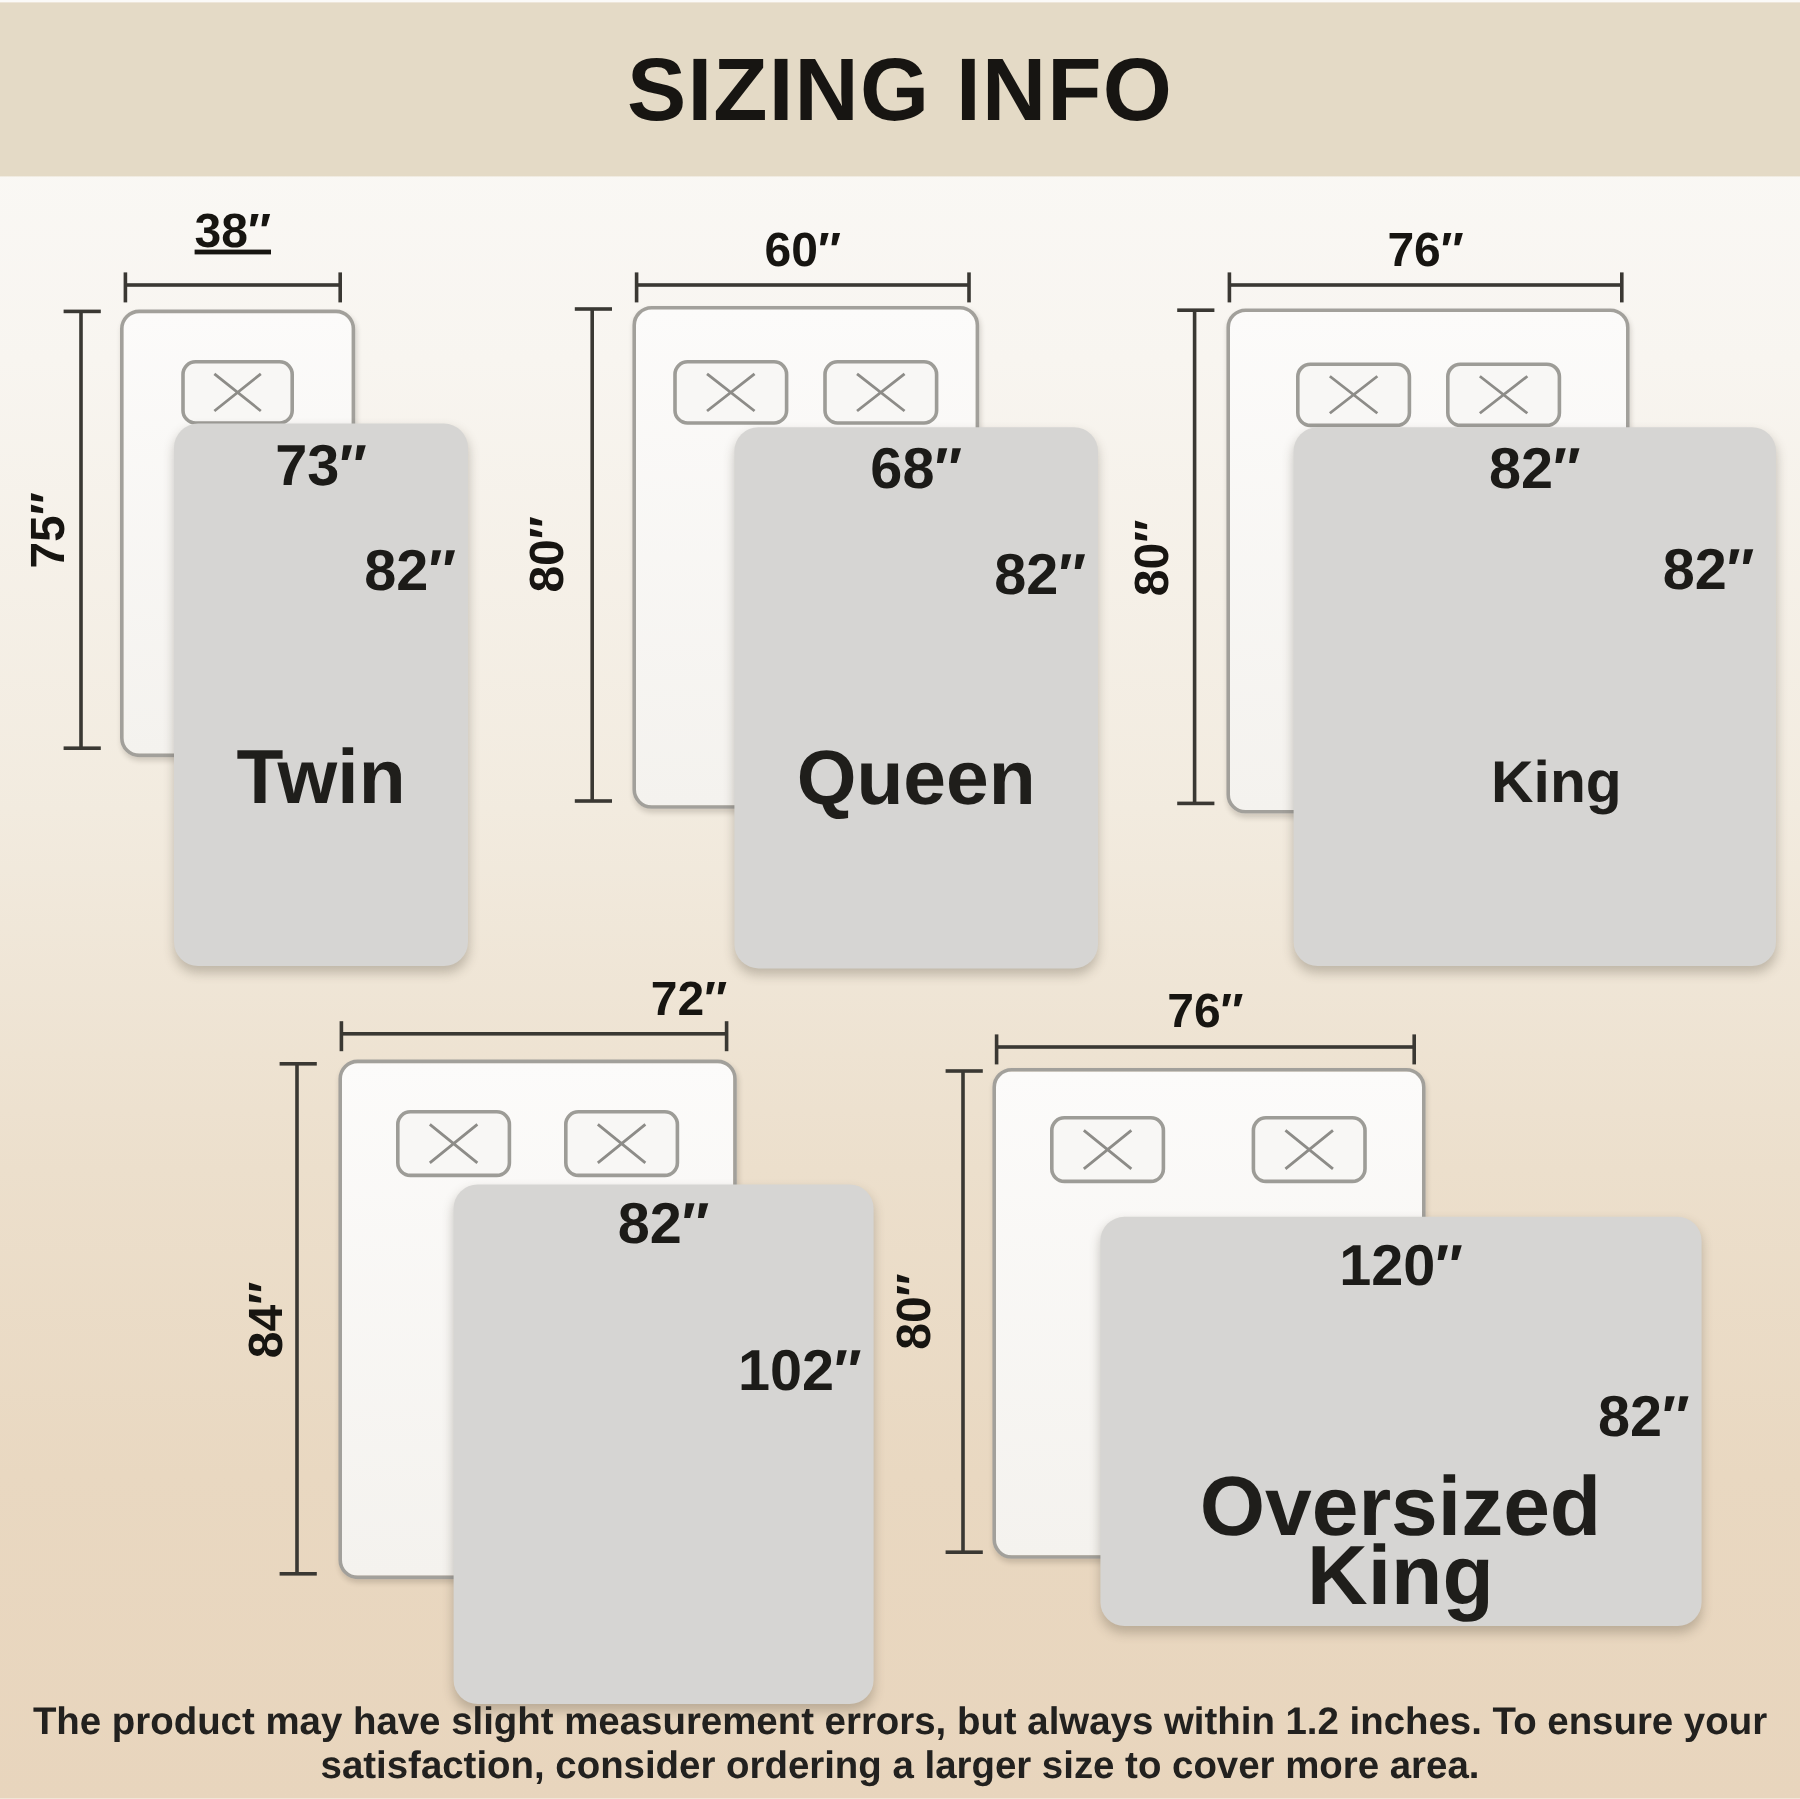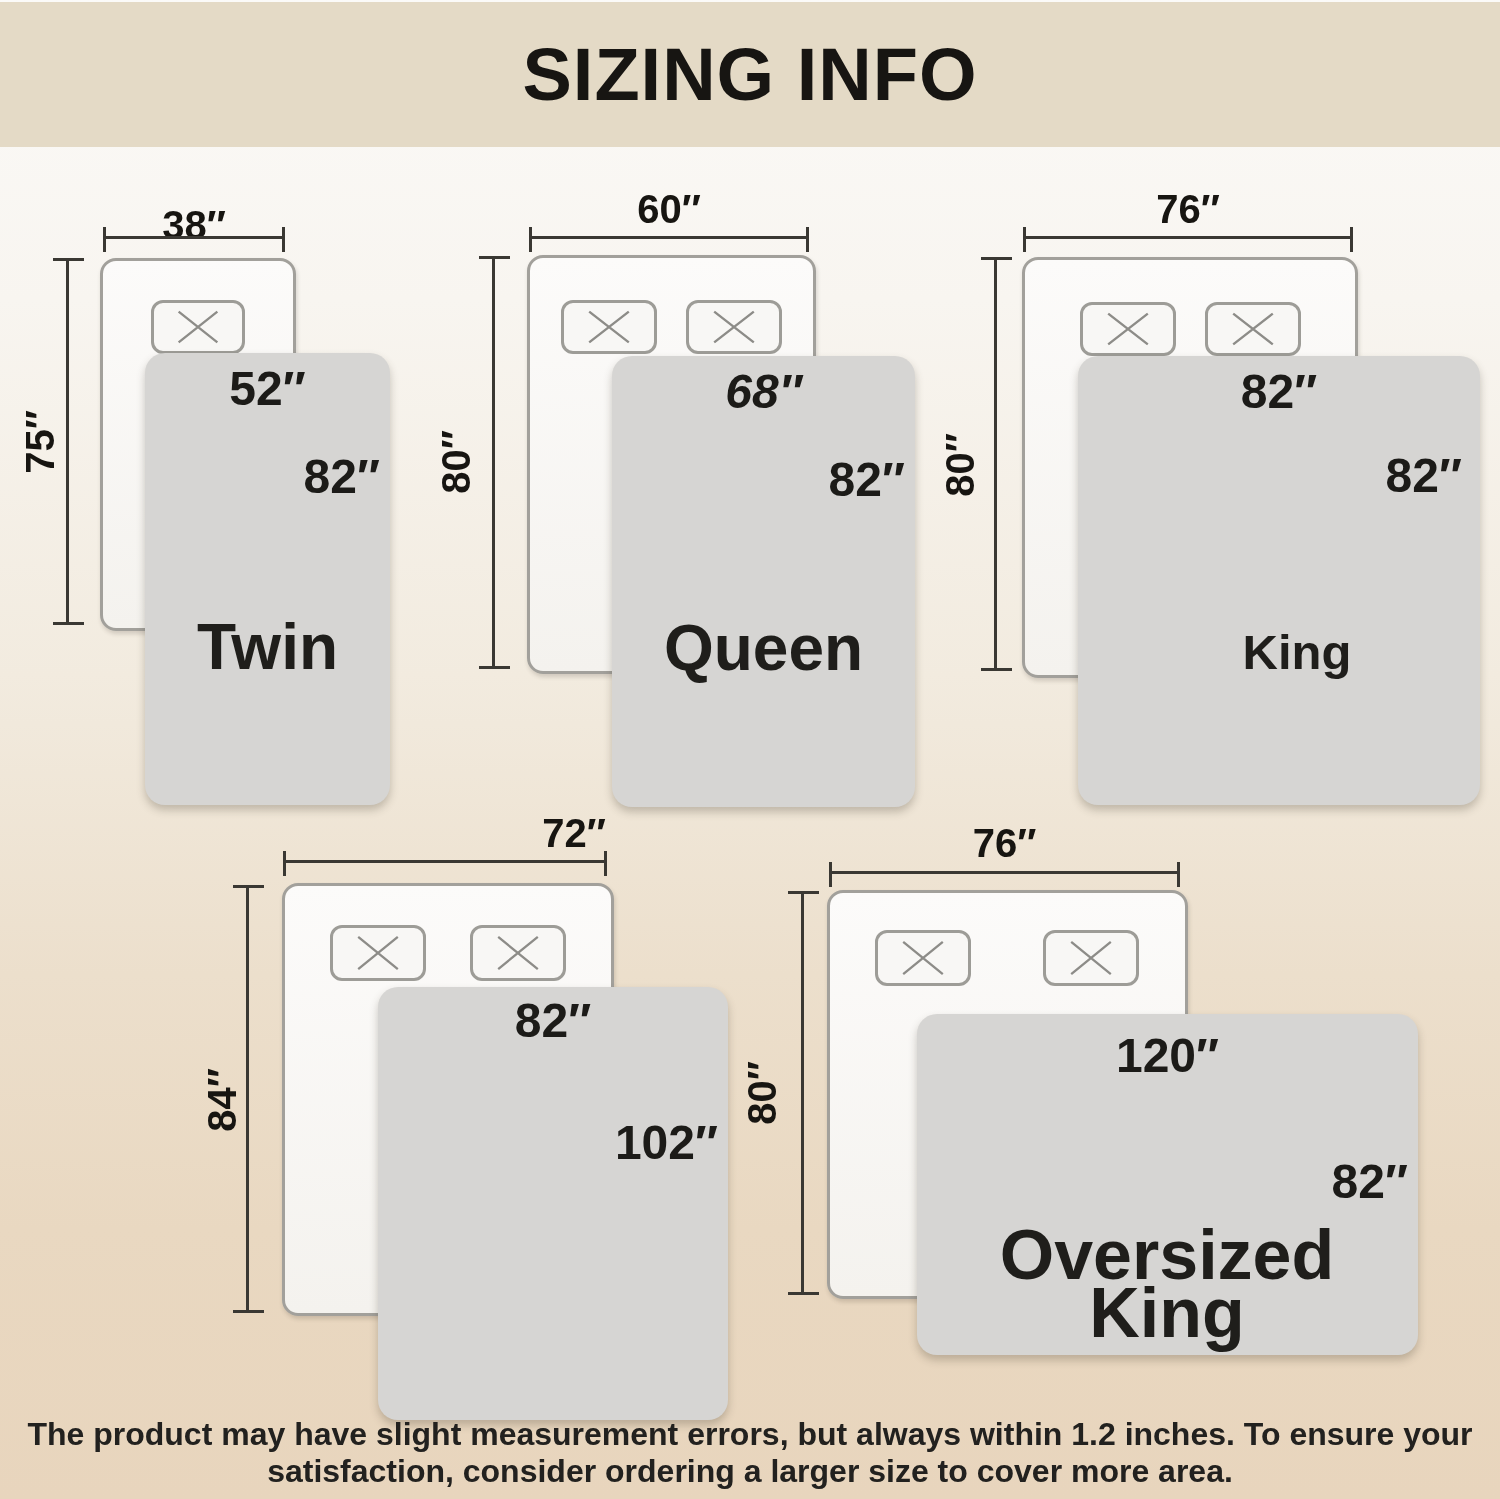--- a/index.html
+++ b/index.html
@@ -47,39 +47,39 @@
   }
   .bw,.bh{position:absolute;font-size:48px;font-weight:bold;color:#1c1b18;}
   .bw{left:0;width:100%;text-align:center;}
   .bname{position:absolute;text-align:center;font-weight:bold;color:#1f1e1b;}
   .footer{
     position:absolute;left:0;top:1416px;width:100%;text-align:center;
     font-size:32px;font-weight:700;color:#22211f;line-height:37px;
   }
   
   .d1 .hdim{left:104px;top:236px;width:180px;}
-  .d1 .hlabel{left:104px;top:202px;width:180px;}
+  .d1 .hlabel{left:104px;top:170px;width:180px;text-decoration:underline;}
   .d1 .vdim{left:66px;top:259px;height:365px;}
   .d1 .vlabel{left:-20px;top:422px;}
   .d1 .bed{left:100px;top:258px;width:190px;height:367px;}
   .d1 .pillow{left:48px;top:39px;width:88px;height:48px;}
   .d1 .blanket{left:145px;top:353px;width:245px;height:452px;}
   .d1 .bw{top:8px;}
   .d1 .bh{right:10px;top:96px;}
   .d1 .bname{left:0;width:100%;top:262px;font-size:64px;line-height:64px;}
   
   .d2 .hdim{left:530px;top:236px;width:278px;}
   .d2 .hlabel{left:530px;top:186px;width:278px;}
   .d2 .vdim{left:492px;top:257px;height:411px;}
   .d2 .vlabel{left:396px;top:442px;}
   .d2 .bed{left:527px;top:255px;width:283px;height:413px;}
   .d2 .pillow1{left:31px;top:42px;width:90px;height:48px;}
   .d2 .pillow2{left:156px;top:42px;width:90px;height:48px;}
   .d2 .blanket{left:612px;top:356px;width:303px;height:451px;}
-  .d2 .bw{top:8px;font-style:italic;}
+  .d2 .bw{top:8px;}
   .d2 .bh{right:10px;top:96px;}
   .d2 .bname{left:0;width:100%;top:260px;font-size:64px;line-height:64px;}
   
   .d3 .hdim{left:1024px;top:236px;width:328px;}
   .d3 .hlabel{left:1024px;top:186px;width:328px;}
   .d3 .vdim{left:994px;top:258px;height:412px;}
   .d3 .vlabel{left:900px;top:445px;}
   .d3 .bed{left:1022px;top:257px;width:330px;height:415px;}
   .d3 .pillow1{left:55px;top:42px;width:90px;height:48px;}
   .d3 .pillow2{left:180px;top:42px;width:90px;height:48px;}
@@ -127,21 +127,21 @@
     <div class="vlabel">75″</div>
     <div class="vdim"></div>
     <div class="bed">
       <div class="pillow">
         <svg viewBox="0 0 100 56" preserveAspectRatio="none">
             <path d="M28 10 L72 46 M72 10 L28 46" stroke="#8d8c88" stroke-width="2.6" fill="none"></path>
           </svg>
       </div>
     </div>
     <div class="blanket">
-      <div class="bw">52″</div>
+      <div class="bw">73″</div>
       <div class="bh">82″</div>
       <div class="bname">Twin</div>
     </div>
   </div>
 
   <div class="d2">
     <div class="hlabel">60″</div>
     <div class="hdim"></div>
     <div class="vlabel">80″</div>
     <div class="vdim"></div>

